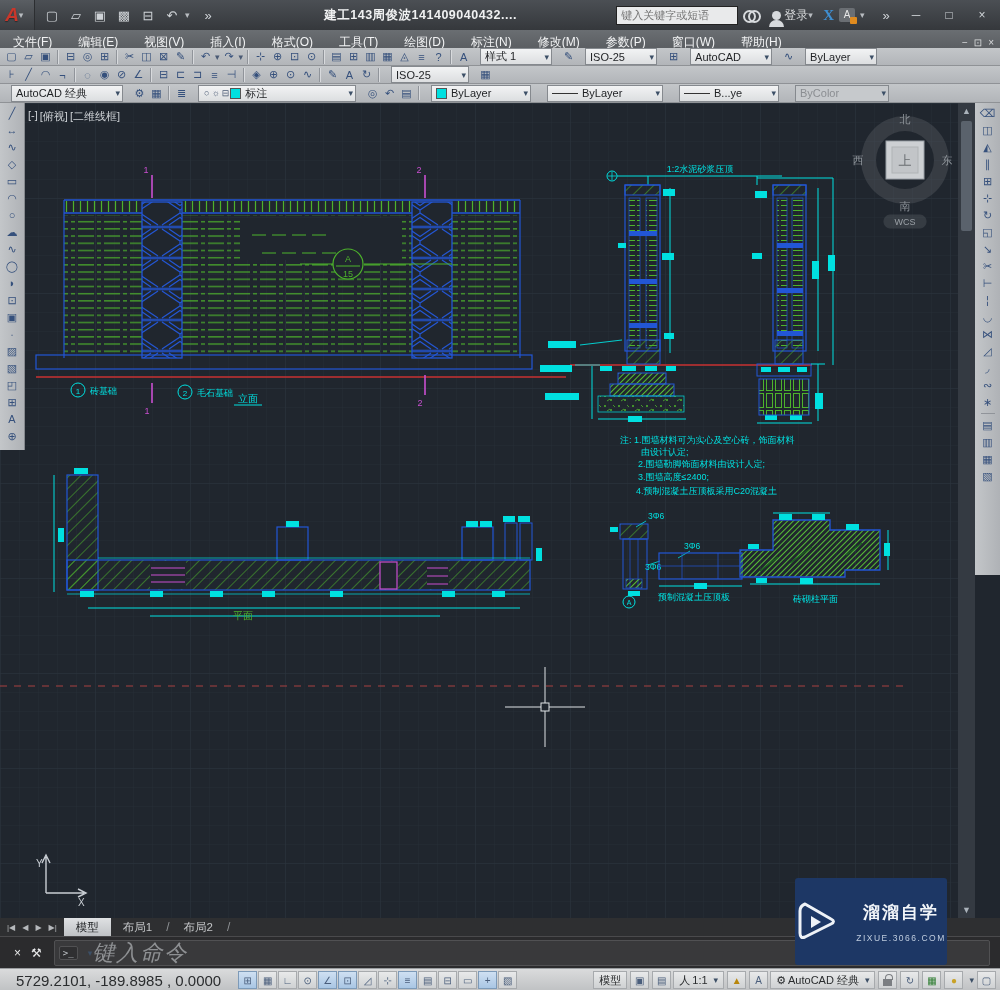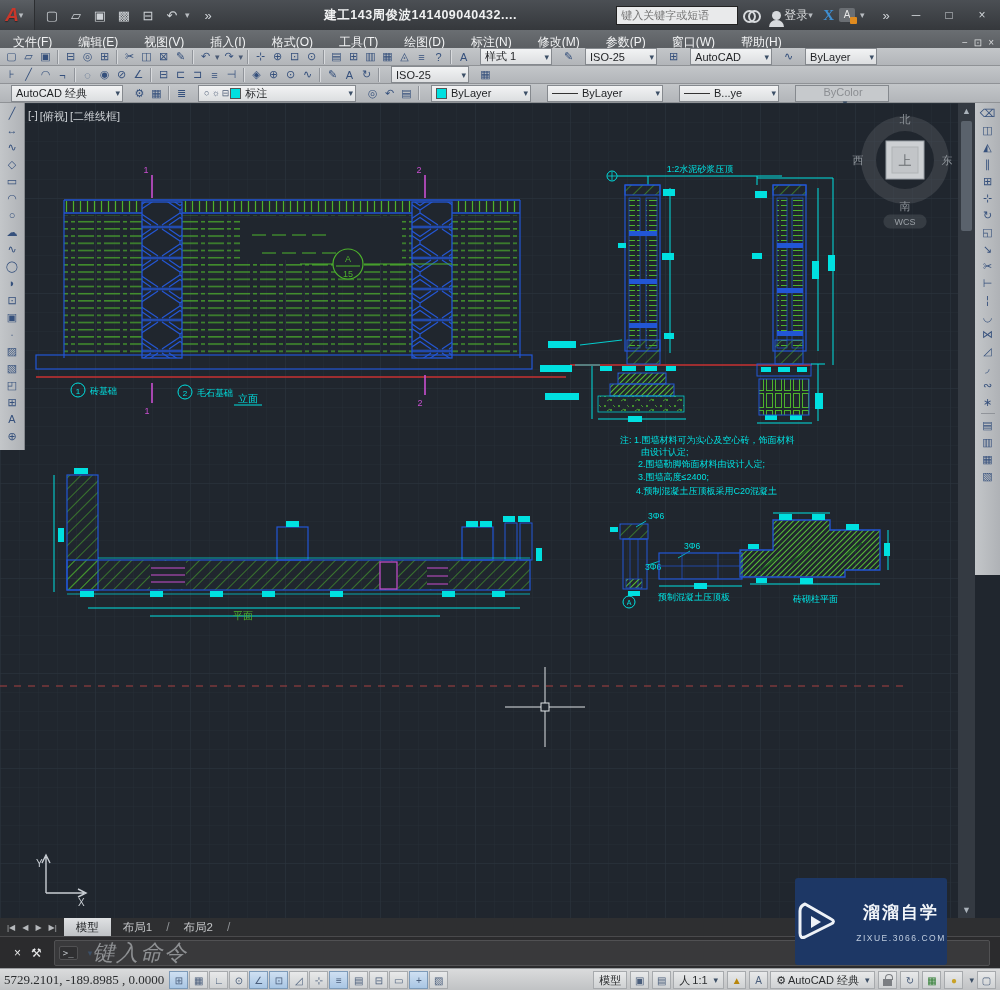--- a/index.html
+++ b/index.html
@@ -46,21 +46,21 @@
   #tb1{top:48px;}#tb2{top:66px;}#tb3{top:84px;height:19px;}
   .ic{width:17px;height:16px;display:flex;align-items:center;justify-content:center;
     color:#35507c;font-size:11px;flex:none;}
   .sep{width:1px;height:14px;background:#90949a;margin:0 3px;flex:none;border-right:1px solid #d8dadd;}
   .dd{height:15px;background:linear-gradient(#f2f3f4,#dcdee0);border:1px solid #85898e;
     display:flex;align-items:center;font-size:11px;color:#1e2023;padding:0 2px 0 4px;
     margin:0 8px;flex:none;justify-content:space-between;}
   .dda{color:#3c4f66;font-size:9px;margin-left:4px;}
   .chip{width:9px;height:9px;background:#00e0e0;border:1px solid #555;margin-right:4px;flex:none;}
   .ltline{width:26px;height:0;border-top:1.5px solid #333;margin-right:4px;flex:none;}
-  .dd.disabled{background:#c6c9cc;color:#8b8e92;flex-direction:column;}
+  .dd.disabled{background:#c6c9cc;color:#8b8e92;}
   .mini{font-size:9px;margin:0 1px;color:#4a5a74;}
   
   #workarea{position:absolute;left:0;top:103px;width:1000px;height:815px;background:#20262e;}
   #cad-svg{position:absolute;left:0;top:0;}
   #vplabel{position:absolute;left:28px;top:6px;color:#ced2d6;font-size:11px;display:flex;gap:2px;}
   .strip{position:absolute;background:linear-gradient(90deg,#c3c6c9,#afb2b6);
     display:flex;flex-direction:column;align-items:center;padding-top:2px;gap:1px;}
   #draw-strip{left:0;top:0;width:24px;height:345px;border-right:1px solid #85898e;}
   #mod-strip{right:0;top:0;width:25px;height:470px;border-left:1px solid #85898e;}
   .strip .ic{width:18px;height:16px;}
@@ -83,21 +83,21 @@
   .cmd-grip{display:flex;gap:10px;padding:0 12px 0 14px;color:#e8e9ea;font-size:12px;}
   #cmd-input{flex:1;height:24px;margin-right:10px;background:#39393b;border:1px solid #515153;
     border-radius:2px;display:flex;align-items:center;}
   .cmd-prompt{color:#bfc3c7;background:#2f2f31;border:1px solid #515153;border-radius:2px;
     font-size:9px;padding:1px 3px;margin:0 6px 0 4px;font-family:"DejaVu Sans Mono",monospace;}
   #cmd-placeholder{color:#8e9093;font-size:22px;font-style:italic;letter-spacing:2px;}
   
   #statusbar{position:absolute;left:0;top:968px;width:1000px;height:22px;
     background:linear-gradient(#dadbdc,#bfc1c3);border-top:1px solid #9a9da0;
     display:flex;align-items:center;color:#232527;font-size:11px;}
-  #coords{font-family:Liberation Serif, serif;font-size:13px;padding:0 4px;color:#2a2c2e;}
+  #coords{font-family:Liberation Sans, sans-serif;font-size:15px;padding:0 16px;color:#2a2c2e;}
   .stgl{width:17px;height:16px;display:flex;align-items:center;justify-content:center;
     border:1px solid #a7aaad;background:linear-gradient(#e8e9ea,#cfd1d3);color:#4a5e7c;
     font-size:10px;margin-left:1px;}
   .stgl.on{background:linear-gradient(#cfe0f2,#a9c6e4);border-color:#7d9ab8;}
   .st-right{margin-left:auto;display:flex;align-items:center;gap:2px;padding-right:4px;}
   .stbtn{height:16px;border:1px solid #a7aaad;background:linear-gradient(#e8e9ea,#cfd1d3);
     display:flex;align-items:center;padding:0 5px;font-size:11px;gap:2px;color:#2a2c2e;}
   .lockic{width:9px;height:7px;background:#7b7e82;position:relative;margin-top:4px;}
   .lockic:before{content:"";position:absolute;left:1.5px;top:-5px;width:6px;height:5px;
     border:1.5px solid #7b7e82;border-bottom:none;border-radius:4px 4px 0 0;}

